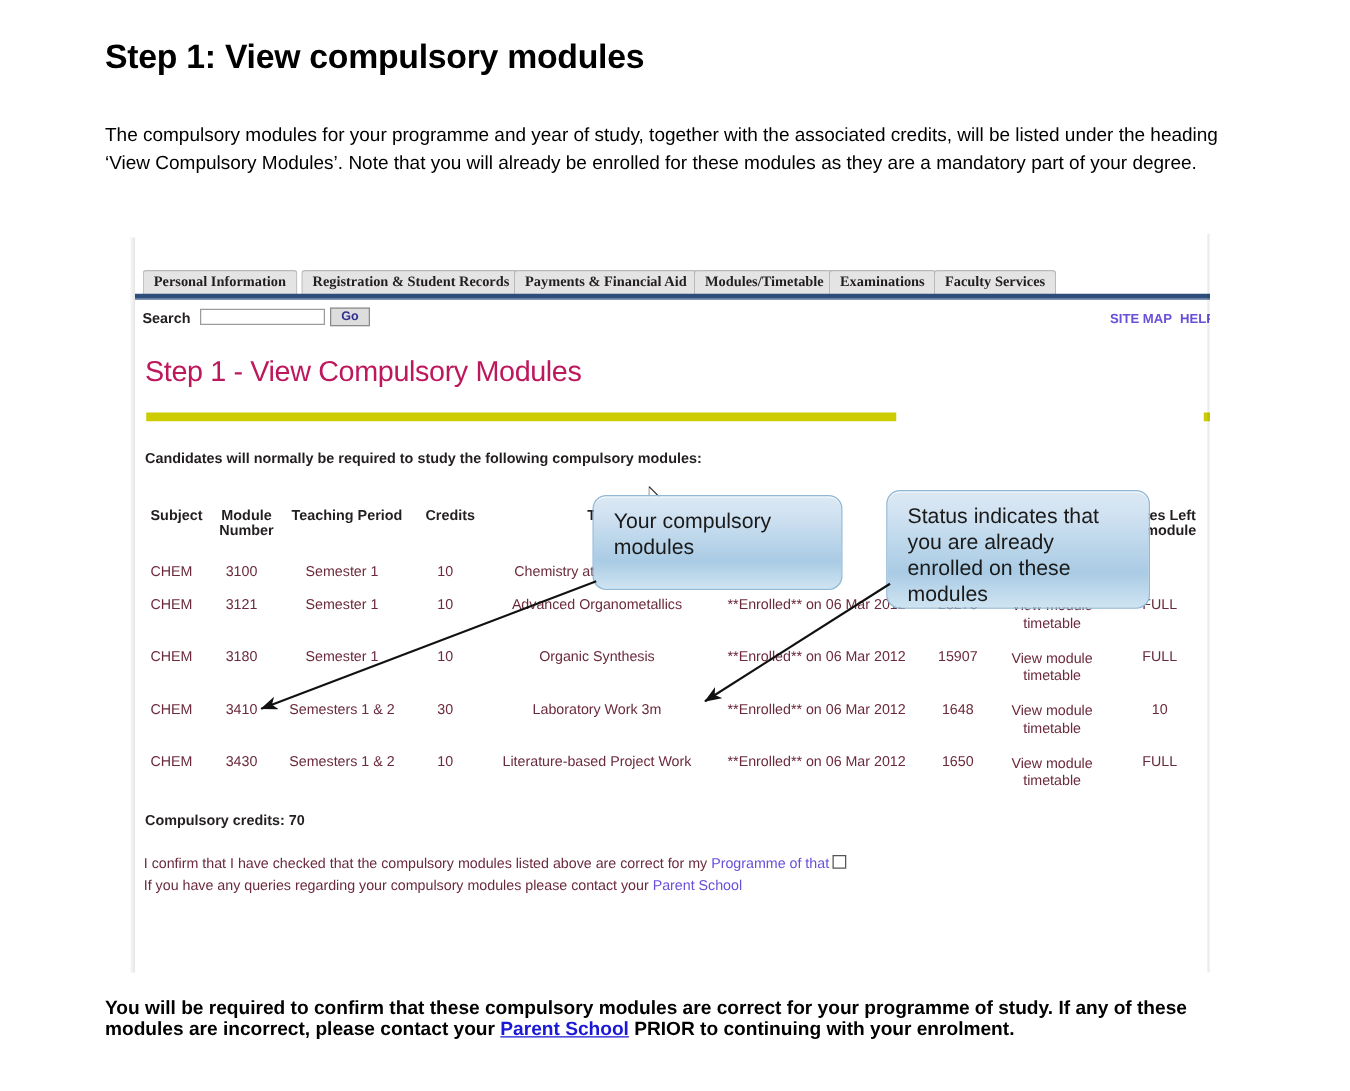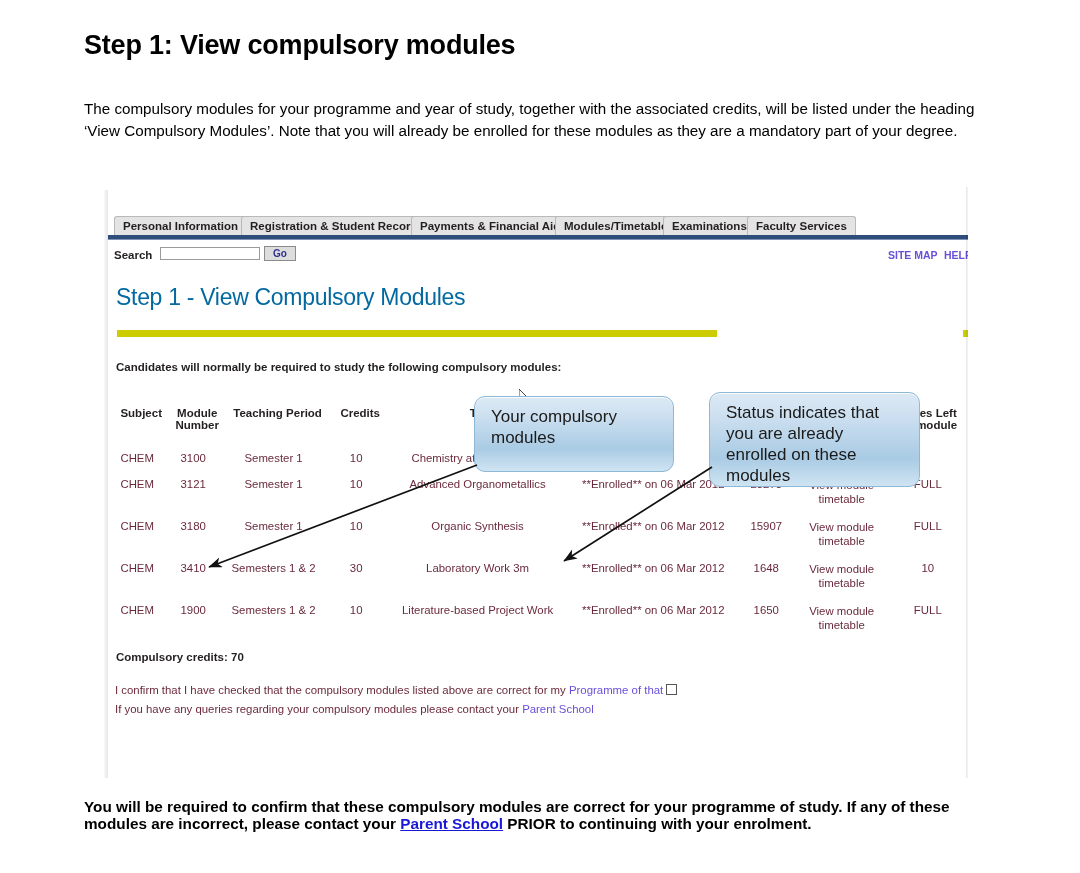--- a/index.html
+++ b/index.html
@@ -118,20 +118,21 @@
     line-height: 19px;
     padding: 0 8px;
     font-size: 11.5px;
     font-weight: bold;
     color: #231f20;
     background: #e4e4e4;
     border: 1px solid #b9b9b9;
     border-bottom: none;
     border-radius: 3px 3px 0 0;
     white-space: nowrap;
+    font-family: Liberation Serif, serif;
   }
   .navrule {
     position: absolute;
     left: 0px;
     top: 48px;
     width: 860px;
     height: 4px;
     background: #2e4d7b;
   }
   .navrule2 {
@@ -195,21 +196,21 @@
     font-weight: bold;
     color: #6a4fd8;
   }
 
   
   .page-h1 {
     position: absolute;
     left: 8px;
     top: 97px;
     font-size: 23px;
-    color: #0369a1;
+    color: #be185d;
     font-weight: normal;
     letter-spacing: -0.3px;
   }
   .yellow-rule {
     position: absolute;
     left: 9px;
     top: 143px;
     width: 600px;
     height: 7px;
     background: #cccc00;
@@ -446,21 +447,21 @@
         <td>Semesters 1 &amp; 2</td>
         <td>30</td>
         <td>Laboratory Work 3m</td>
         <td>**Enrolled** on 06 Mar 2012</td>
         <td>1648</td>
         <td class="tt-link">View module timetable</td>
         <td>10</td>
       </tr>
       <tr>
         <td class="lnk">CHEM</td>
-        <td class="lnk">1900</td>
+        <td class="lnk">3430</td>
         <td>Semesters 1 &amp; 2</td>
         <td>10</td>
         <td>Literature-based Project Work</td>
         <td>**Enrolled** on 06 Mar 2012</td>
         <td>1650</td>
         <td class="tt-link">View module timetable</td>
         <td>FULL</td>
       </tr>
     </tbody>
   </table>

